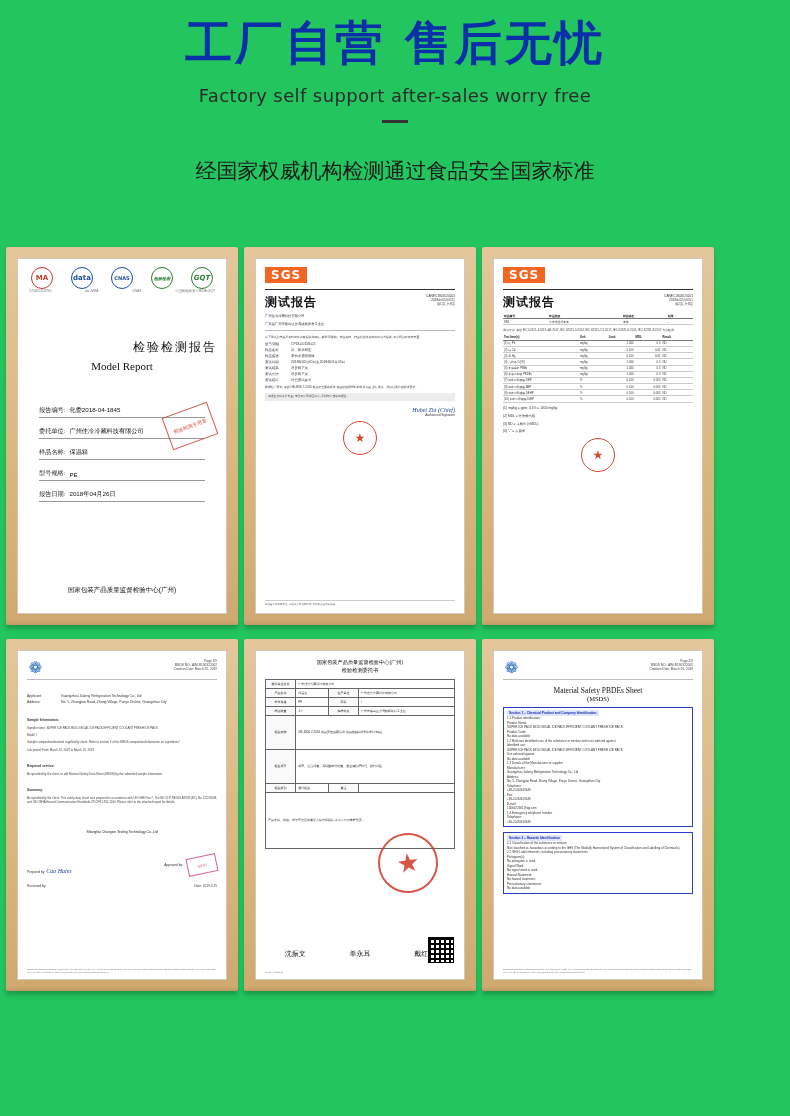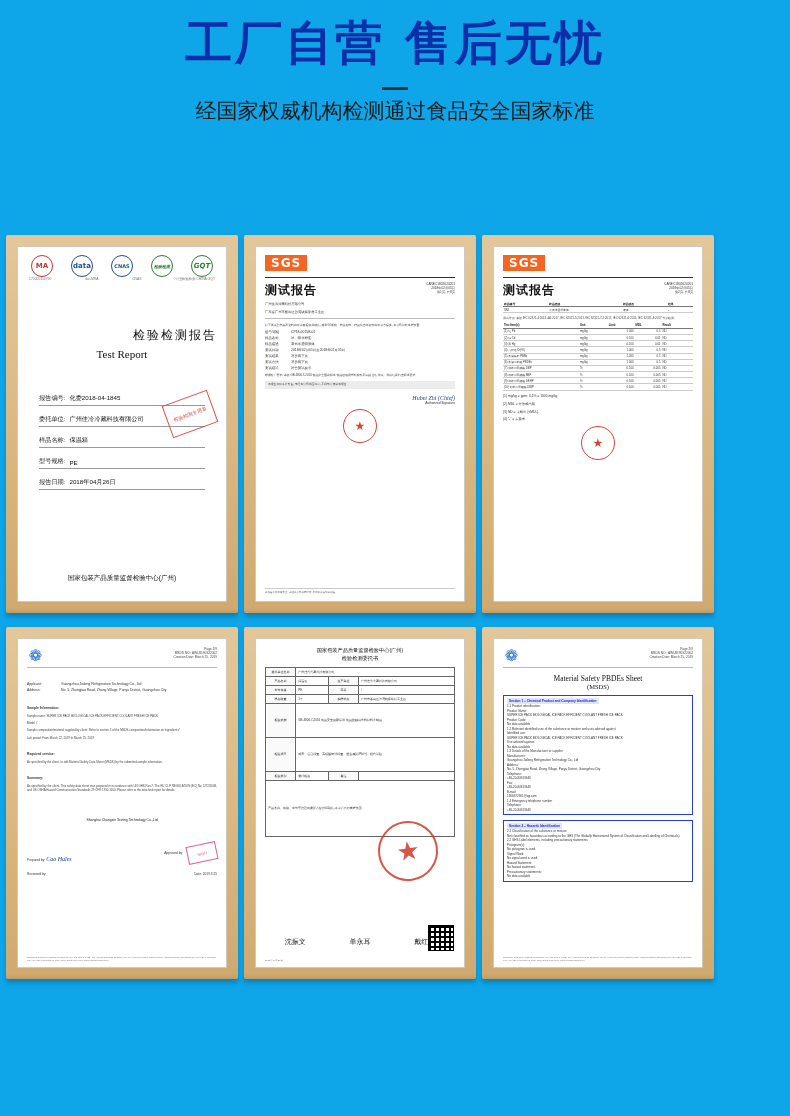--- a/index.html
+++ b/index.html
@@ -3,21 +3,21 @@
 <meta charset="utf-8">
 <style>
   * { box-sizing: border-box; margin: 0; padding: 0; }
   html, body {
     width: 790px;
     height: 1116px;
     background: #ffffff;
     font-family: "Liberation Sans", sans-serif;
     overflow: hidden;
   }
-  .page { position: relative; width: 790px; height: 1116px; background: #0ea5e9; }
+  .page { position: relative; width: 790px; height: 1116px; background: #22c55e; }
 
   
   .header { text-align: center; padding-top: 14px; }
   .headline {
     font-size: 47px;
     letter-spacing: 3px;
     font-weight: bold;
     color: #0a2fa8;
     font-family: "DejaVu Sans", sans-serif;
     line-height: 1.25;
@@ -27,29 +27,29 @@
     font-size: 18px;
     color: #2b2b2b;
     letter-spacing: .4px;
     font-family: "DejaVu Sans", sans-serif;
   }
   .divider-dash {
     width: 26px; height: 3px; background: #333;
     margin: 14px auto 0 auto;
   }
   .tagline {
-    margin-top: 5px;
+    margin-top: 32px;
     font-size: 21px;
     color: #1a1a1a;
     line-height: 1.55;
     font-family: "DejaVu Sans", sans-serif;
   }
 
   
-  .gallery { position: absolute; left: 0; top: 235px; width: 720px; }
+  .gallery { position: absolute; left: 0; top: 247px; width: 720px; }
   .row { display: flex; gap: 6px; padding: 0 6px; }
   .row.second { margin-top: 14px; }
 
   .frame {
     position: relative;
     flex: 1 1 0;
     background: linear-gradient(180deg,#e3c79b 0%, #dcb983 50%, #cfa96f 100%);
     border-radius: 2px;
     padding: 11px;
     box-shadow: 0 2px 4px rgba(0,0,0,.18);
@@ -187,20 +187,21 @@
 </style>
 </head>
 <body>
 
 <div class="page">
 
   <div class="shelf"></div>
 
   <div class="header">
     <div class="headline">工厂自营 售后无忧</div>
+    <div class="subline">Factory self support  after-sales worry free</div>
     <div class="divider-dash"></div>
     <div class="tagline">经国家权威机构检测通过食品安全国家标准</div>
   </div>
 
   <div class="gallery">
 
     <div class="row first">
 
       <div class="frame">
         <div class="frame-inner">
@@ -225,21 +226,21 @@
             </div>
             <div style="display:flex;justify-content:space-between;padding:0 2px;">
               <div class="badge-sub">170005114790</div>
               <div class="badge-sub">ilac-MRA</div>
               <div class="badge-sub">CNAS</div>
               <div class="badge-sub">中国检验检测 CHINA GQT</div>
             </div>
 
             <div style="margin-top:46px;">
               <div class="ttl-cn">检验检测报告</div>
-              <div class="ttl-en">Test Report</div>
+              <div class="ttl-en">Model Report</div>
             </div>
 
             <div class="kv-lines" style="margin-top:34px;">
               <div class="kv">
                 <span class="k">报告编号:</span>
                 <span class="v">化委2018-04-1845</span>
               </div>
               <div class="kv">
                 <span class="k">委托单位:</span>
                 <span class="v">广州佳冷冷藏科技有限公司</span>

